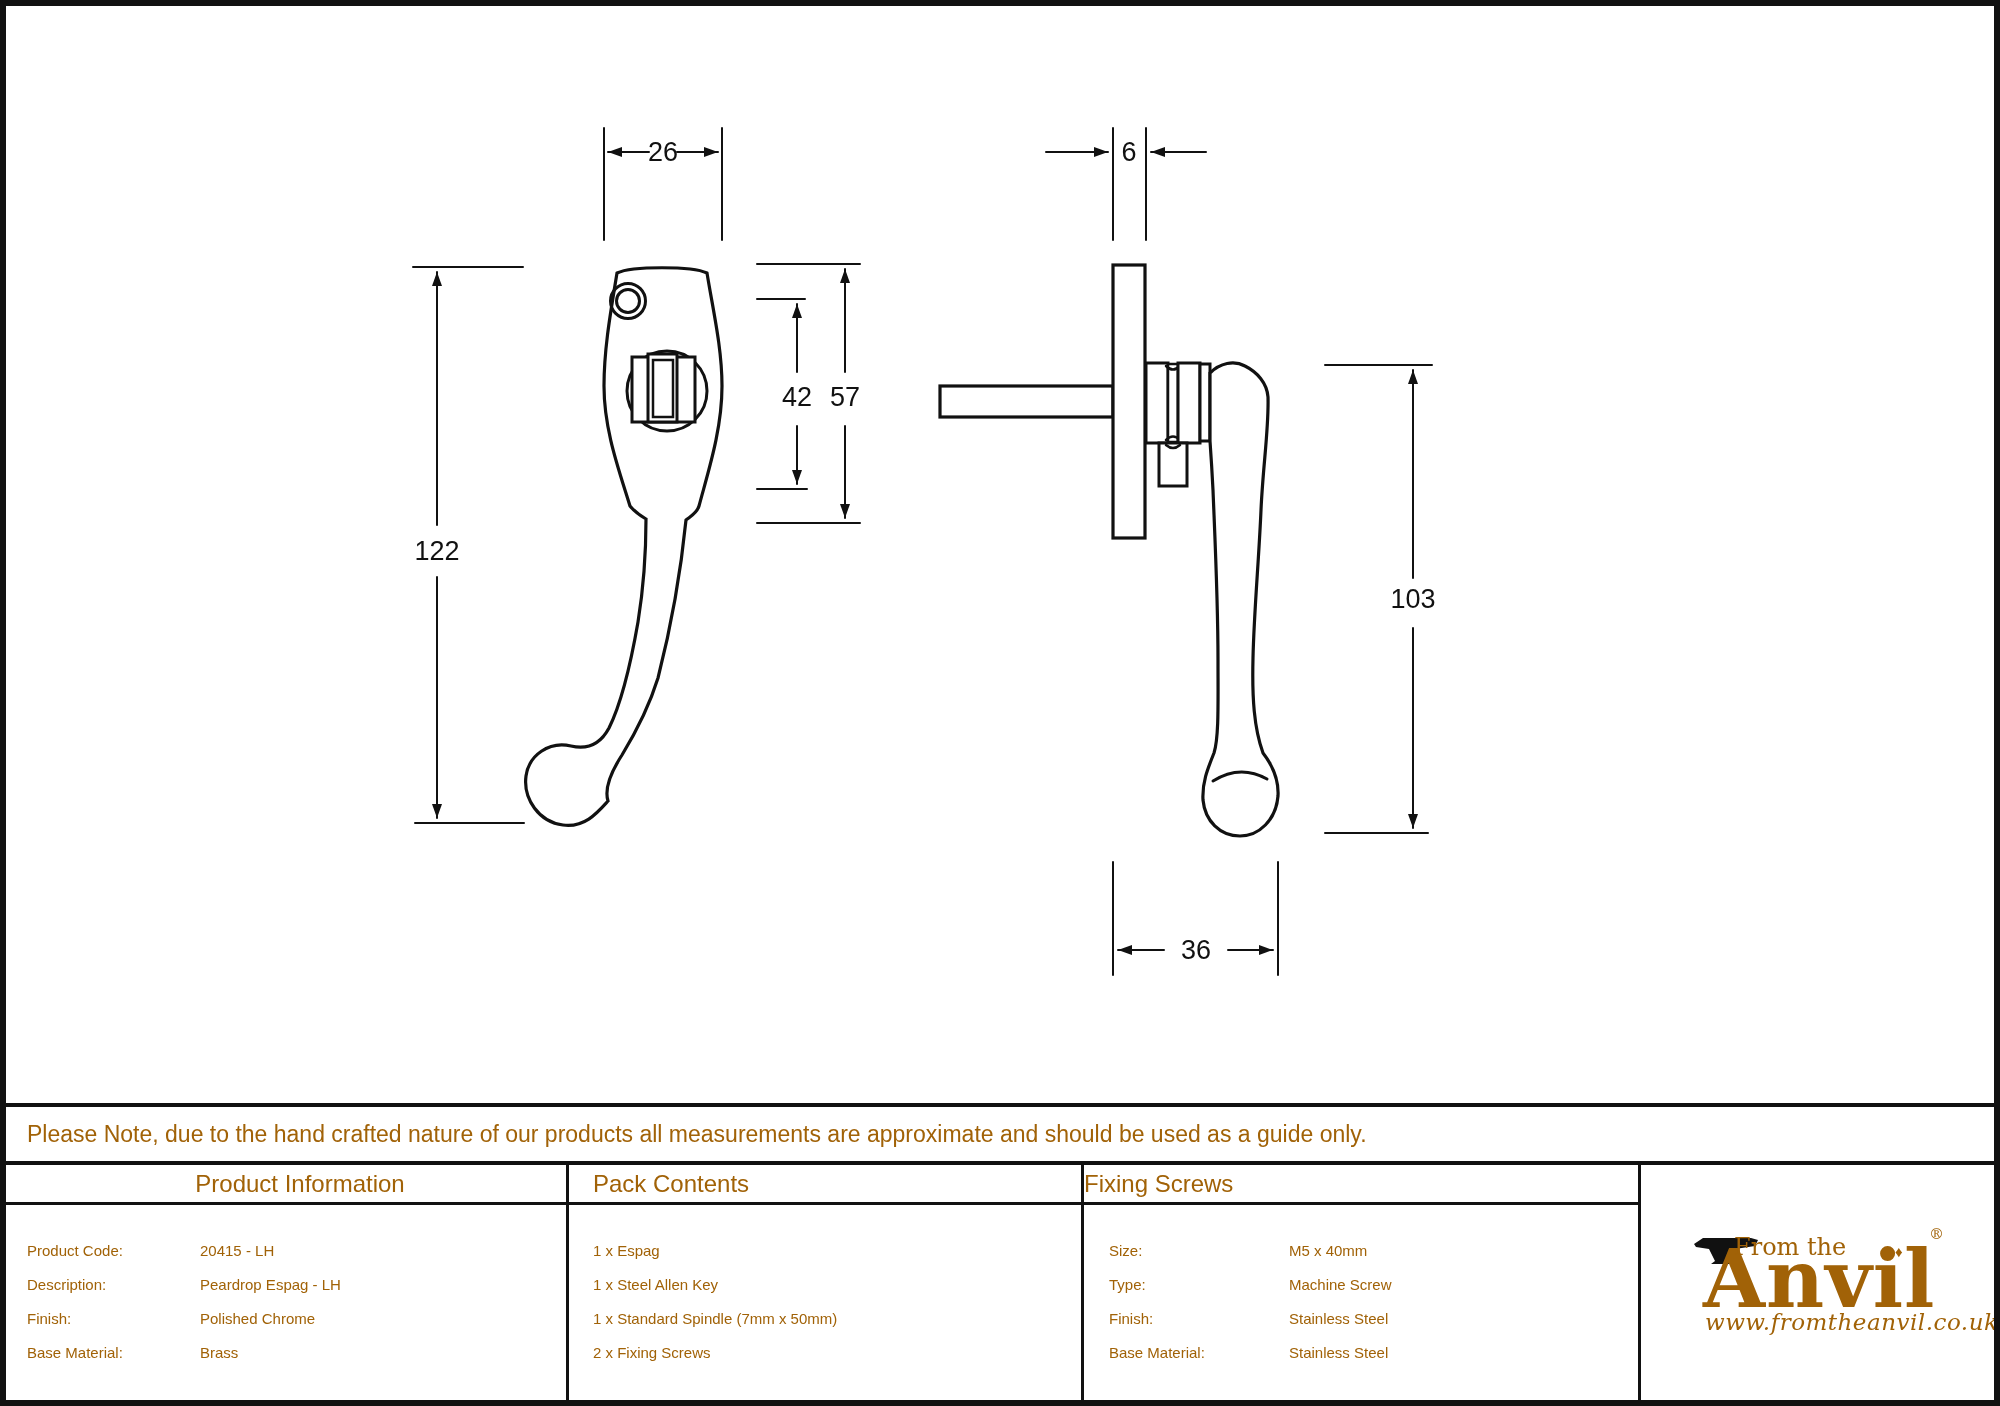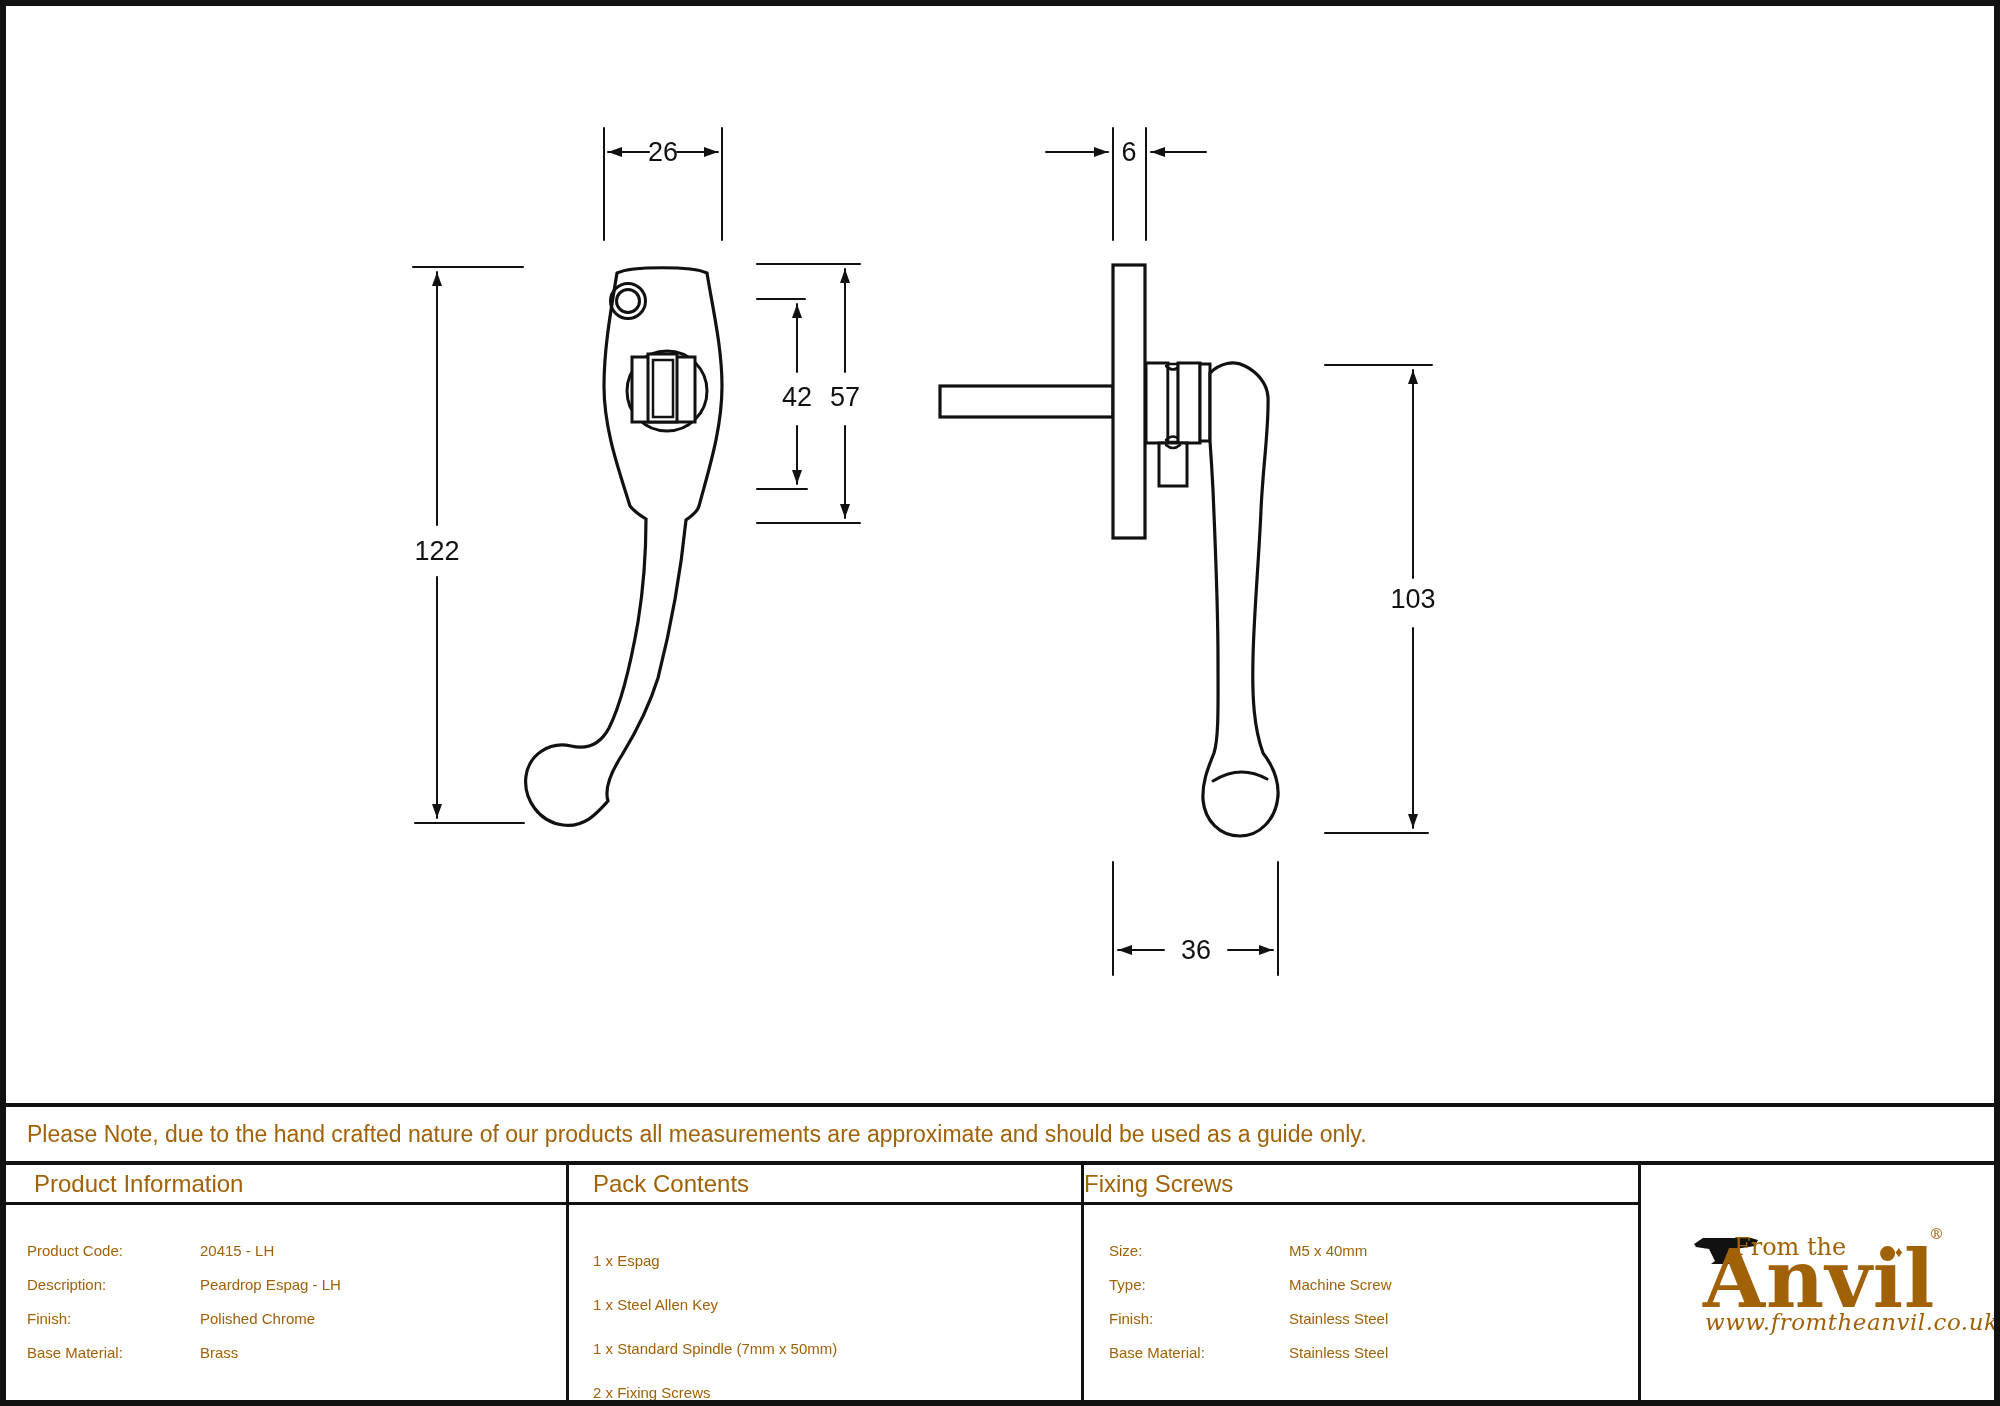--- a/index.html
+++ b/index.html
@@ -23,30 +23,30 @@
   }
   .col{box-sizing:border-box;display:flex;flex-direction:column;}
   .col-1{width:563px;border-right:3px solid #111;}
   .col-2{width:515px;border-right:3px solid #111;}
   .col-3{width:557px;border-right:3px solid #111;}
   .col-4{flex:1;position:relative;}
   .col-header{
     height:37px;display:flex;align-items:center;font-size:24px;
     border-bottom:3px solid #111;flex:0 0 auto;
   }
-  .col-1 .col-header{padding-left:28px;}
+  .col-1 .col-header{padding-left:28px;justify-content:center;}
   .col-2 .col-header{padding-left:24px;}
   .col-3 .col-header{}
   .col-body{padding-top:28px;font-size:15px;}
   .kv-row{display:flex;height:34px;align-items:center;}
   .col-1 .kv-row{padding-left:21px;}
   .col-3 .kv-row{padding-left:25px;}
   .col-1 .k{width:173px;flex:0 0 auto;}
   .col-3 .k{width:180px;flex:0 0 auto;}
-  .list-row{display:flex;height:34px;align-items:center;padding-left:24px;margin-top:10px;}
+  .list-row{display:flex;height:34px;align-items:center;padding-left:24px;}
   
   .logo-fromthe{position:absolute;left:93px;top:68px;font-family:"DejaVu Serif",serif;font-size:24px;}
   .logo-diamond{position:absolute;left:254px;top:78px;font-size:15px;}
   .logo-reg{position:absolute;left:288px;top:60px;font-size:15px;font-family:"DejaVu Serif",serif;}
   .logo-anvil{position:absolute;left:62px;top:74px;font-family:"DejaVu Serif",serif;
     font-size:80px;line-height:1;letter-spacing:1px;font-weight:bold;}
   .logo-anvil-icon{position:absolute;left:52px;top:72px;}
   .logo-url{position:absolute;left:64px;top:144px;font-family:"DejaVu Serif",serif;
     font-style:italic;font-size:23px;letter-spacing:0.5px;}
 </style>

